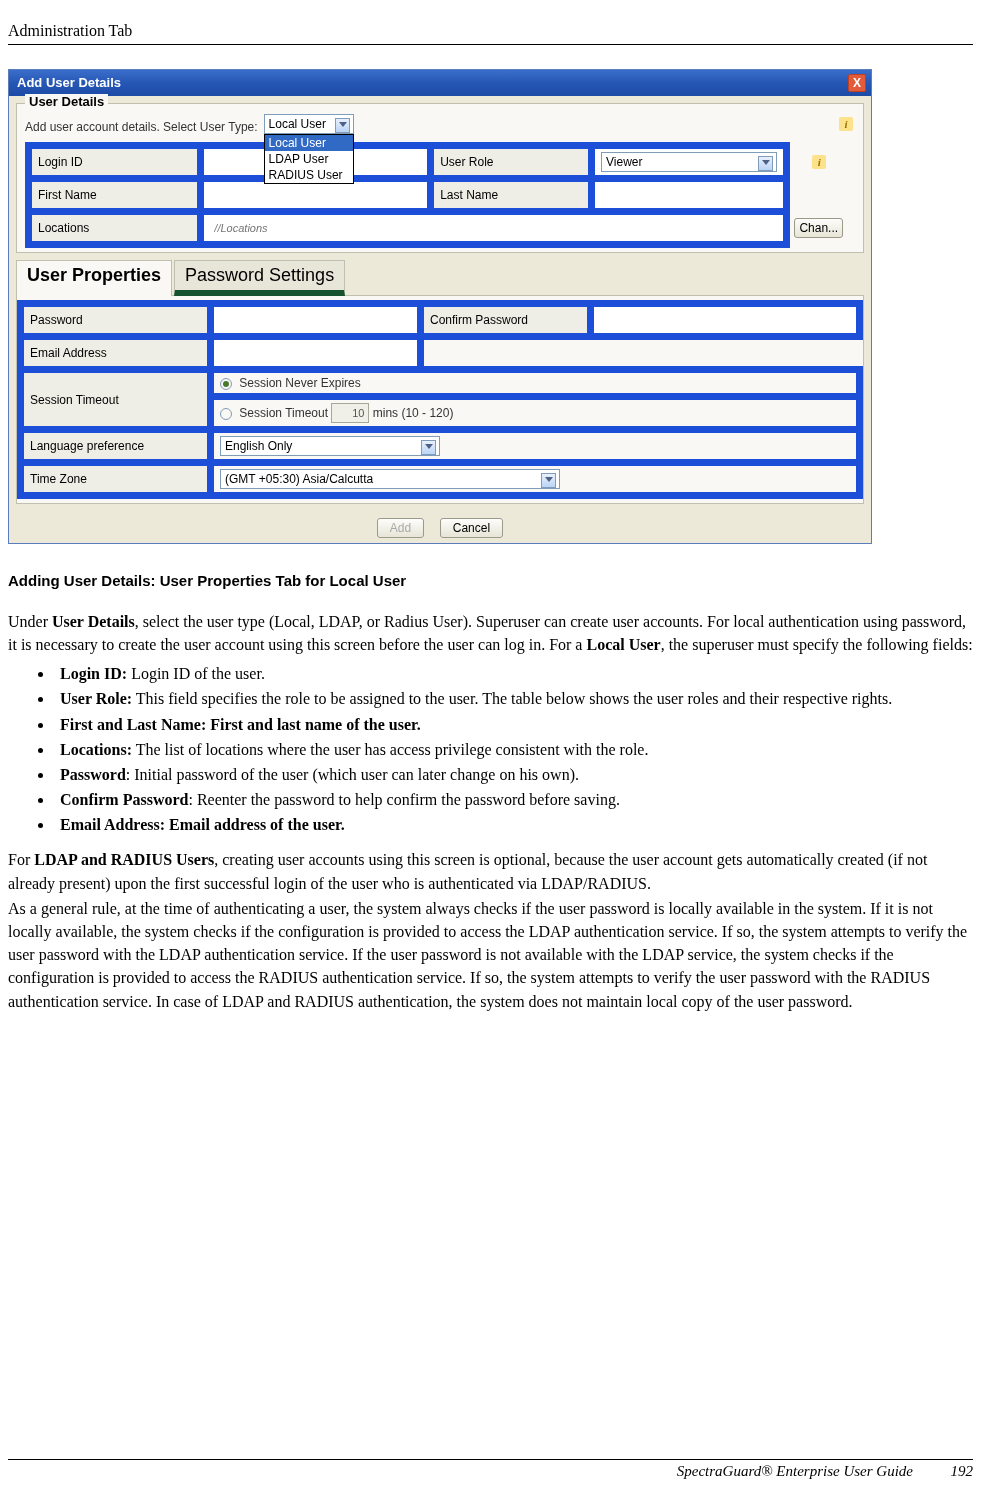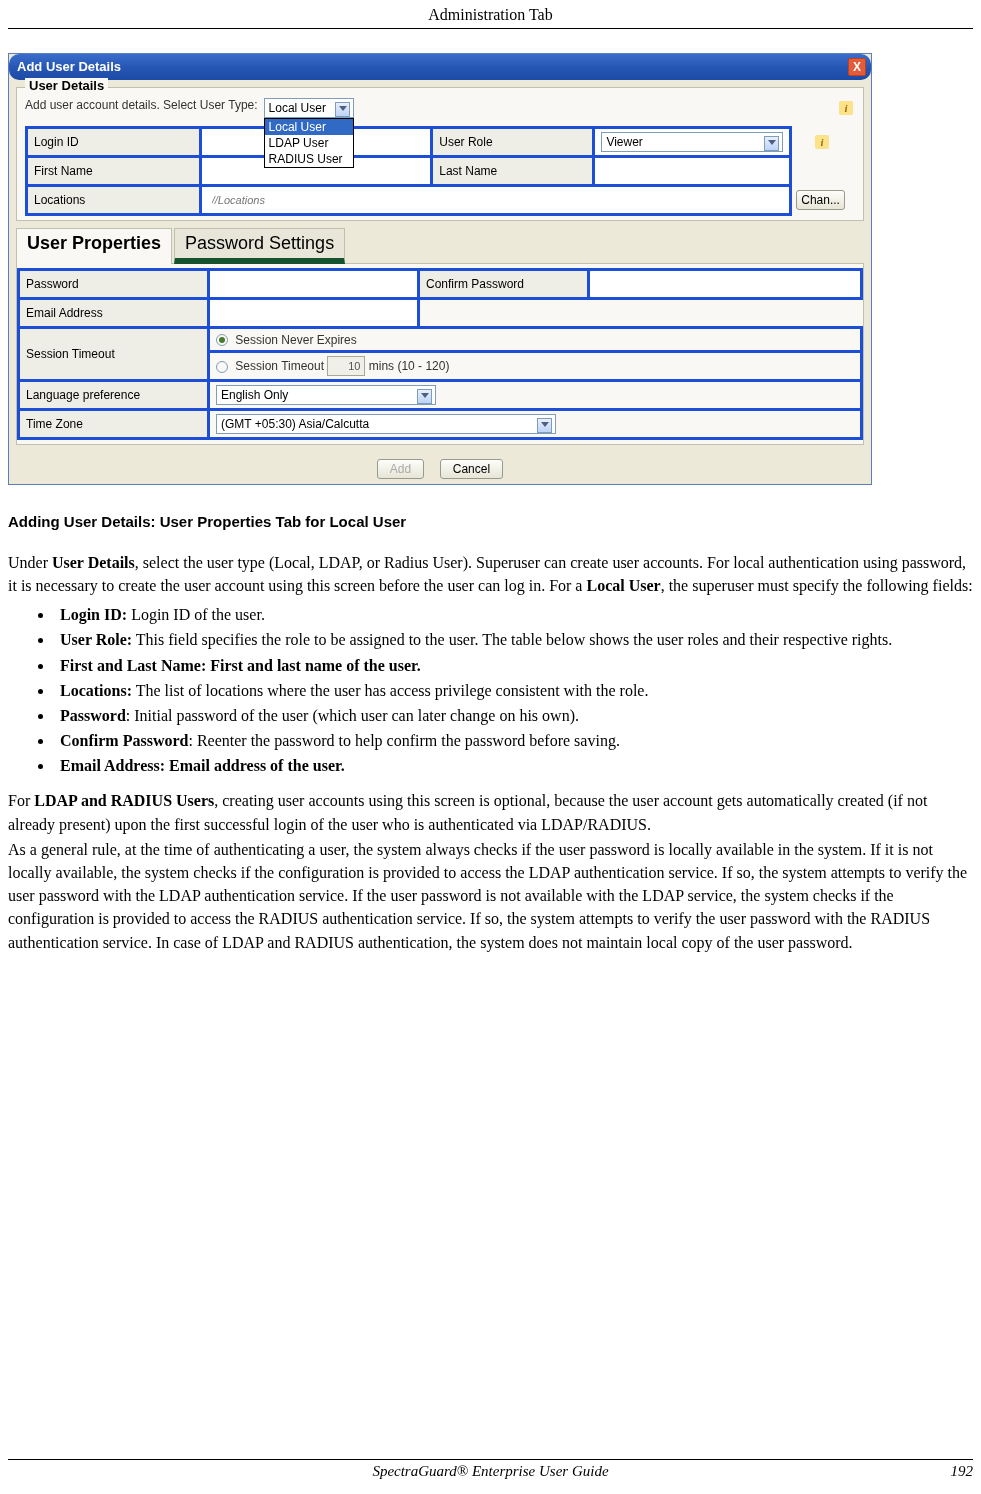--- a/index.html
+++ b/index.html
@@ -6,47 +6,46 @@
     body {
       width: 981px;
       height: 1494px;
       background: #ffffff;
       font-family: Arial, Helvetica, sans-serif;
       font-size: 14px;
       color: #000000;
       position: relative;
     }
     .page-header {
-      text-align: center;
+      text-align: left;
       padding: 6px 0 4px 0;
       font-family: "Palatino Linotype", Palatino, serif;
       font-size: 16px;
       border-bottom: 1px solid #000;
-      margin: 0 8px;
+      margin: 16px 8px;
     }
     .screenshot-wrap {
       margin: 24px 8px 0 8px;
     }
     .dlg {
       width: 864px;
       border: 1px solid #5b7dbc;
       background: #ece9d8;
       position: relative;
     }
     .dlg-titlebar {
       height: 26px;
       background: linear-gradient(to bottom, #3a6dcb 0%, #2757b5 50%, #1b4ba5 100%);
       color: #fff;
       font-weight: bold;
       font-size: 13px;
       padding-left: 8px;
       line-height: 26px;
       position: relative;
       font-family: Tahoma, Arial, sans-serif;
-      border-radius: 10px;
     }
     .close-btn {
       position: absolute;
       right: 5px; top: 4px;
       width: 18px; height: 18px;
       background: #e25b3a;
       border: 1px solid #c04020;
       border-radius: 2px;
       color: #fff;
       font-size: 12px;
@@ -145,21 +144,21 @@
       color: #a07000;
       font-weight: bold;
       font-style: italic;
       font-family: serif;
     }
     .cell-table {
       border-collapse: collapse;
       width: 100%;
     }
     .cell-table td {
-      border: 3px solid #1d4ed8;
+      border: 7px solid #1d4ed8;
       background: #efeee6;
       padding: 3px 6px;
       font-size: 12px;
       font-family: Tahoma, Arial, sans-serif;
       height: 24px;
       vertical-align: middle;
     }
     .cell-table td.white {
       background: #fff;
     }
@@ -246,42 +245,42 @@
       position: absolute;
       bottom: 14px;
       left: 8px; right: 8px;
       border-top: 1px solid #000;
       padding-top: 3px;
       display: flex;
       font-family: "Palatino Linotype", Palatino, serif;
       font-style: italic;
       font-size: 15px;
     }
-    .page-footer .center { flex: 1; text-align: center; }
+    .page-footer .center { flex: 1; text-align: right; }
     .page-footer .right { width: 60px; text-align: right; }
   </style>
 </head>
 <body>
 
 <div class="page-header">
   <span>Administration Tab</span>
 </div>
 
 <div class="screenshot-wrap">
   <div class="dlg">
     <div class="dlg-titlebar">
       <span>Add User Details</span>
       <span class="close-btn">X</span>
     </div>
 
     <div class="groupbox">
       <span class="groupbox-title">User Details</span>
 
       <div class="row" style="justify-content:space-between; padding-right:10px;">
-        <div style="display:flex; align-items:flex-start; gap:6px;">
+        <div style="display:flex; align-items:flex-end; gap:6px;">
           <span class="label">Add user account details.  Select User Type:</span>
           <span class="dropdown" style="width:90px;">
             <span>Local User</span>
             <span class="dropdown-arrow"></span>
             <div class="dropdown-list">
               <div class="opt sel">Local User</div>
               <div class="opt">LDAP User</div>
               <div class="opt">RADIUS User</div>
             </div>
           </span>

